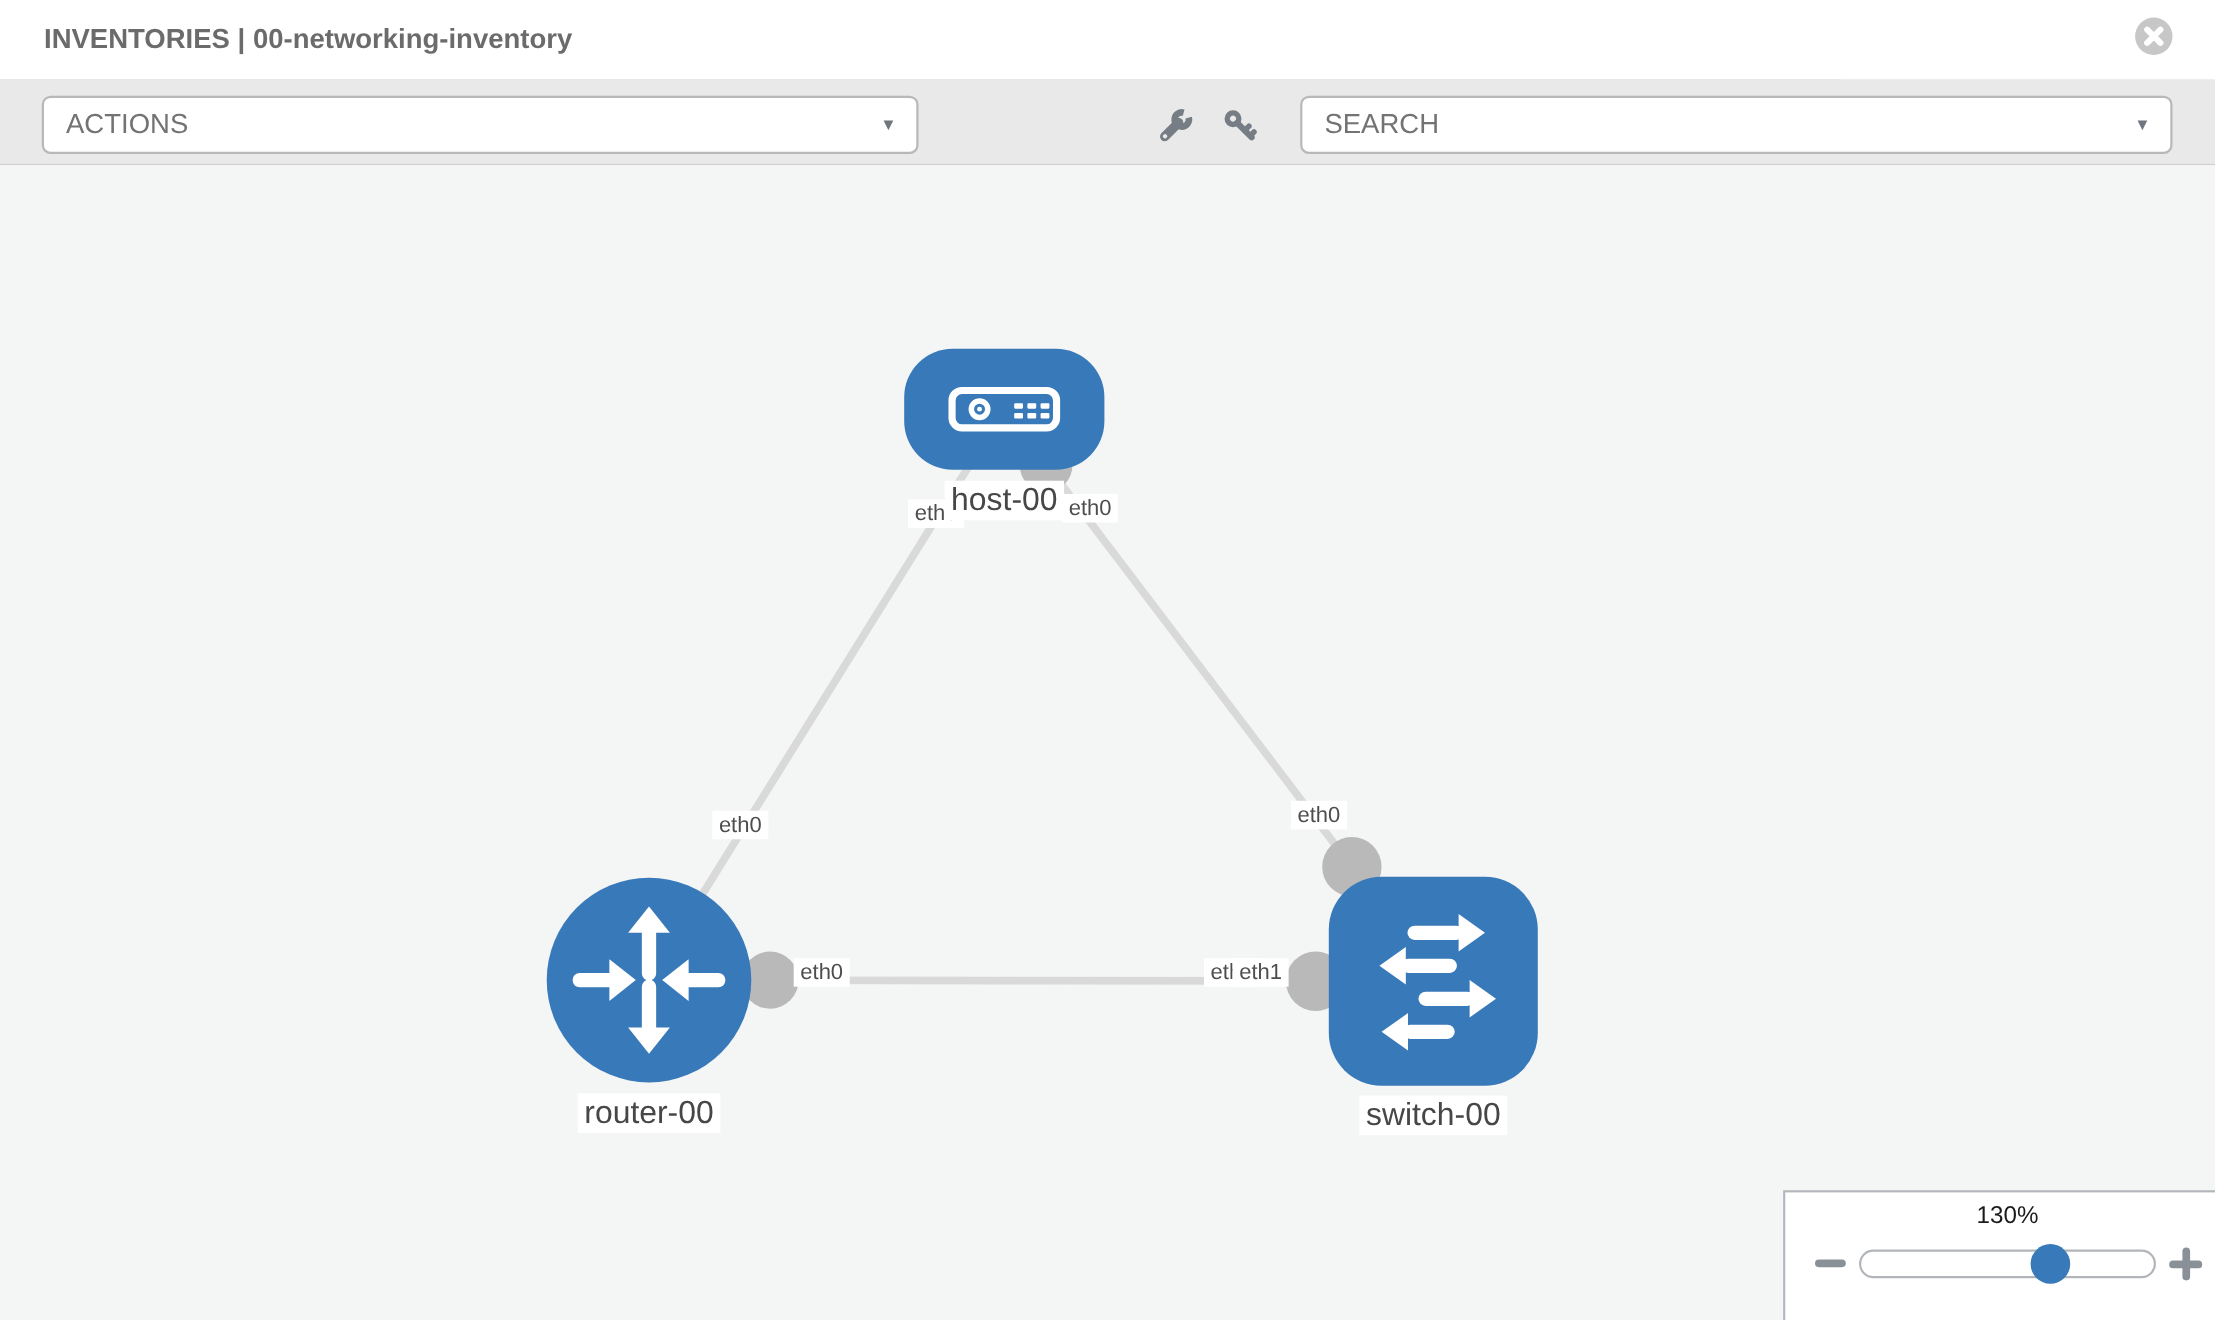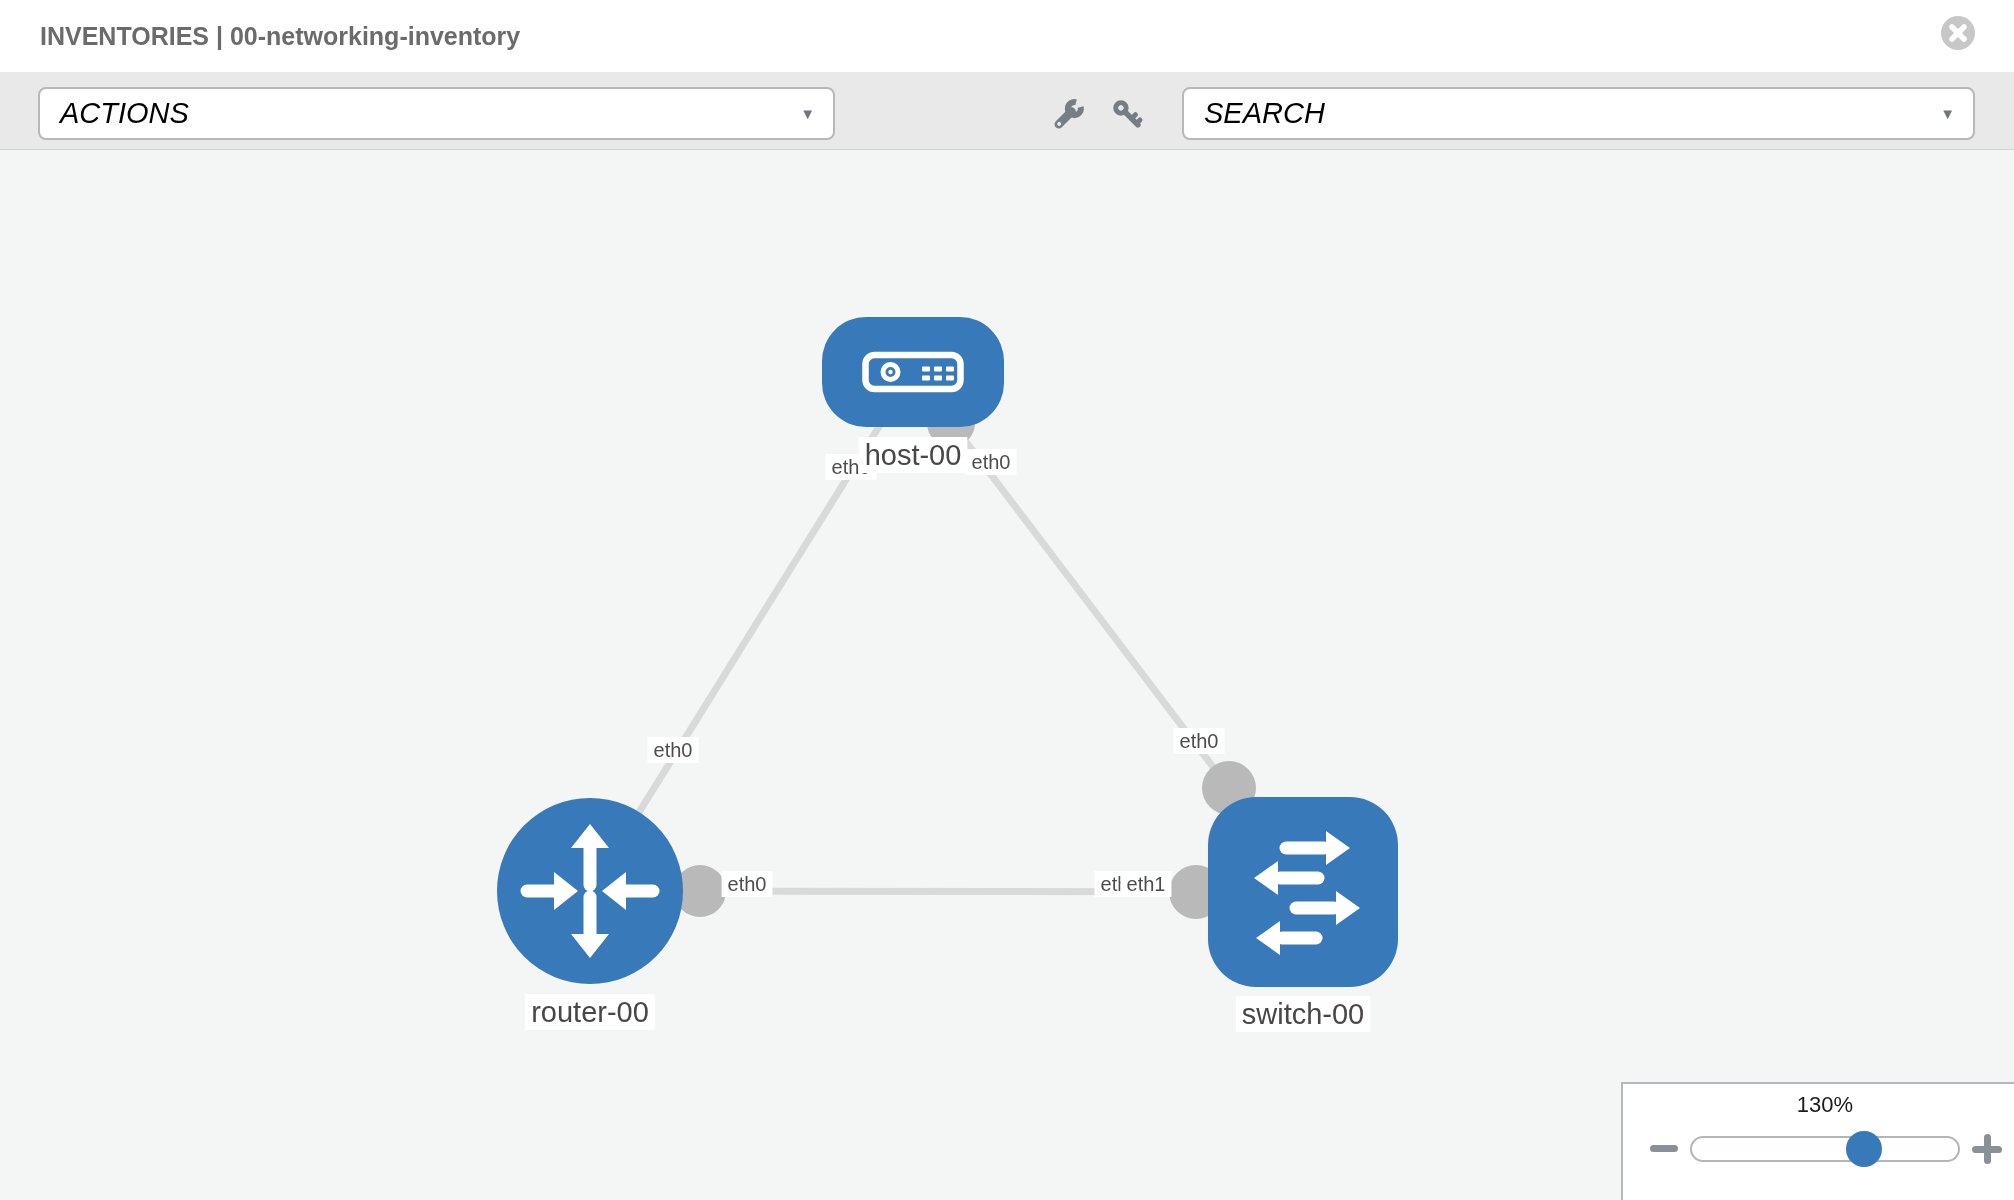--- a/index.html
+++ b/index.html
@@ -15,21 +15,21 @@
   .header{position:absolute;left:0;top:0;width:1650px;height:72px;background:#ffffff;
           border-bottom:1px solid #d7d7d7;z-index:2;padding-left:24px;}
   .title{position:absolute;left:40px;top:0;height:72px;line-height:72px;
          font-size:25px;font-weight:bold;color:#6b6b6b;}
   .close-btn{position:absolute;left:1940px;top:15px;width:36px;height:36px;cursor:pointer;}
   
   .toolbar{position:absolute;left:0;top:72px;width:2014px;height:77px;background:#e9e9e9;
            border-bottom:1px solid #d0d0d0;z-index:2;}
   .select{position:absolute;top:15px;height:53px;background:#ffffff;
           border:2px solid #b8b8b8;border-radius:8px;box-sizing:border-box;cursor:pointer;}
-  .select .lbl{position:absolute;left:20px;top:0;line-height:49px;font-size:29px;color:#000000;font-style:italic;}
+  .select .lbl{position:absolute;left:20px;top:0;line-height:49px;font-size:25px;color:#737373;}
   .select .caret{position:absolute;right:18px;top:0;line-height:49px;font-size:15px;color:#70767d;}
   .sel-actions{left:38px;width:797px;}
   .sel-search{left:1182px;width:793px;padding-left:40px;}
   .iconbtn{position:absolute;top:24px;width:38px;height:38px;padding:0;border:none;
            background:transparent;cursor:pointer;}
   .btn-wrench{left:1049px;}
   .btn-key{left:1109px;}
   
   .zoombox{position:absolute;left:1621px;top:1082px;width:480px;height:160px;background:#ffffff;
            border:2px solid #b3b7bb;box-sizing:border-box;z-index:3;}

